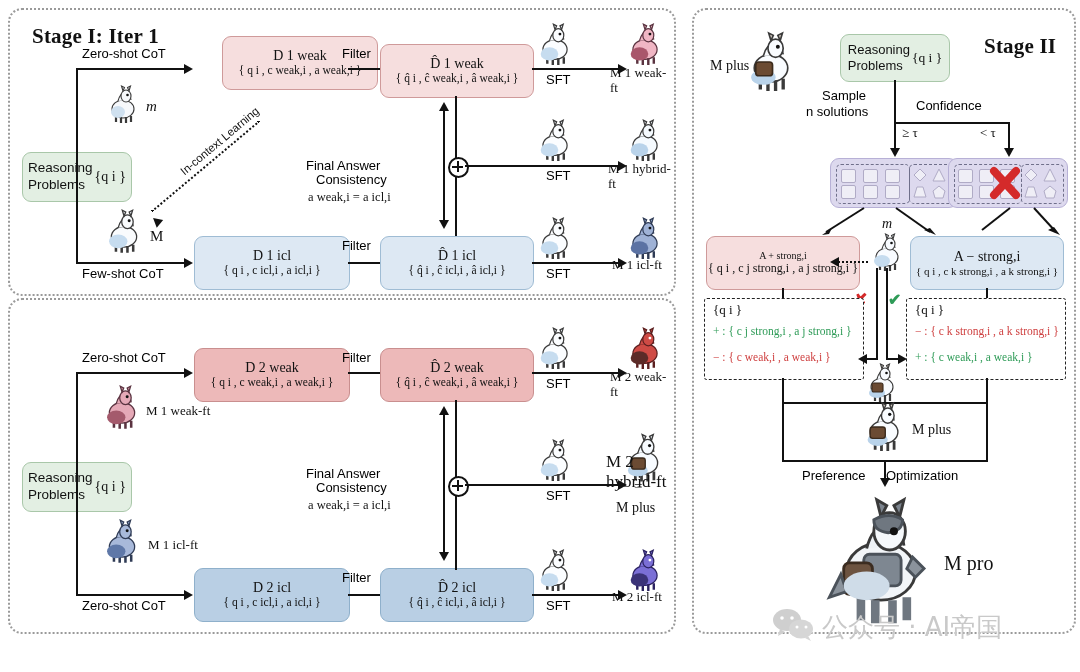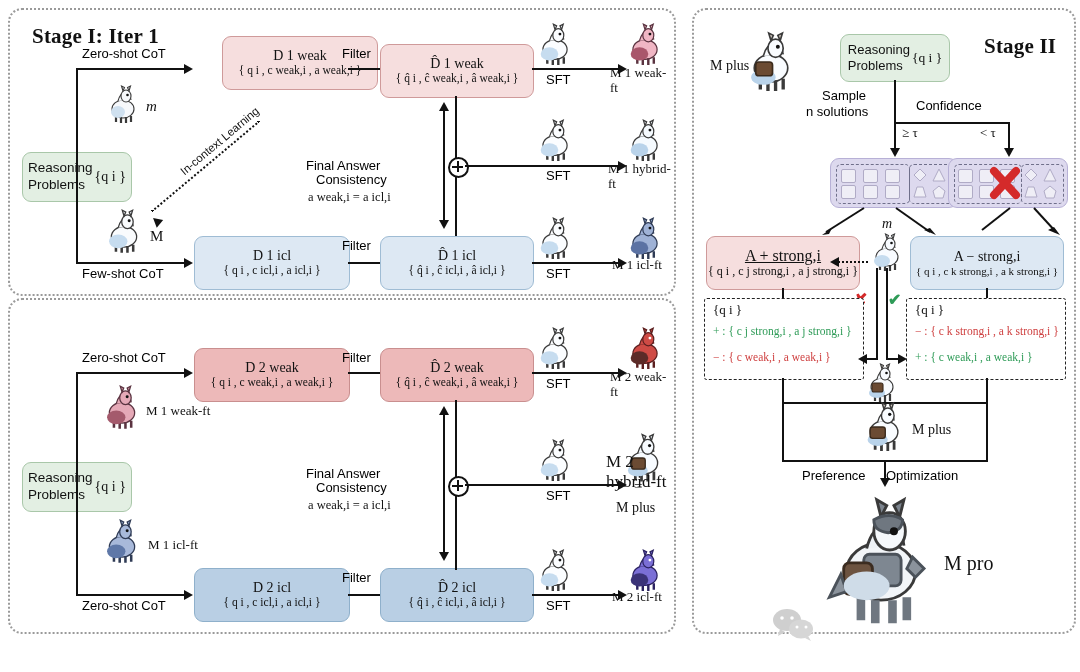--- a/index.html
+++ b/index.html
@@ -517,21 +517,21 @@
     <line x1="60" y1="2" x2="22" y2="26" stroke="#111" stroke-width="2"></line>
     <polygon points="18,29 28,22 25,28" fill="#111"></polygon>
     <line x1="92" y1="2" x2="126" y2="26" stroke="#111" stroke-width="2"></line>
     <polygon points="132,29 120,24 126,22" fill="#111"></polygon>
     <line x1="206" y1="2" x2="178" y2="24" stroke="#111" stroke-width="2"></line>
     <line x1="230" y1="2" x2="252" y2="26" stroke="#111" stroke-width="2"></line>
     <polygon points="256,29 244,24 250,21" fill="#111"></polygon>
   </svg>
 
   <div class="mathbox box-red" style="left:12px;top:226px;width:152px;height:52px;">
-    <div class="m" style="font-size:16px;text-decoration:underline;">A + strong,i</div>
+    <div class="m" style="font-size:10px;">A + strong,i</div>
     <div class="m" style="font-size:12px;">{ q i , c j strong,i , a j strong,i }</div>
   </div>
 
   <div class="mathbox box-blue" style="left:216px;top:226px;width:152px;height:52px;">
     <div class="m" style="font-size:14px;">A − strong,i</div>
     <div class="m" style="font-size:11px;">{ q i , c k strong,i , a k strong,i }</div>
   </div>
 
   <svg class="llama" style="left:174px;top:222px;" width="38" height="40" viewBox="0 0 38 40">
     <g stroke="#3a3a3a" stroke-width="1.1" fill="#f8fbff">
@@ -640,13 +640,14 @@
   <svg style="position:absolute;left:78px;top:598px;" width="44" height="34" viewBox="0 0 44 34">
     <ellipse cx="15" cy="12" rx="14" ry="11" fill="#cfcfcf"></ellipse>
     <polygon points="8,21 6,28 13,24" fill="#cfcfcf"></polygon>
     <ellipse cx="29" cy="21" rx="12" ry="9.5" fill="#d6d6d6"></ellipse>
     <polygon points="36,28 39,33 33,30" fill="#d6d6d6"></polygon>
     <circle cx="10" cy="10" r="1.8" fill="#fff"></circle>
       <circle cx="20" cy="10" r="1.8" fill="#fff"></circle>
     <circle cx="25" cy="19" r="1.5" fill="#fff"></circle>
       <circle cx="34" cy="19" r="1.5" fill="#fff"></circle>
   </svg>
+  <div class="wm" style="left:128px;top:600px;">公众号 · AI帝国</div>
 </div>
 
 </body></html>

